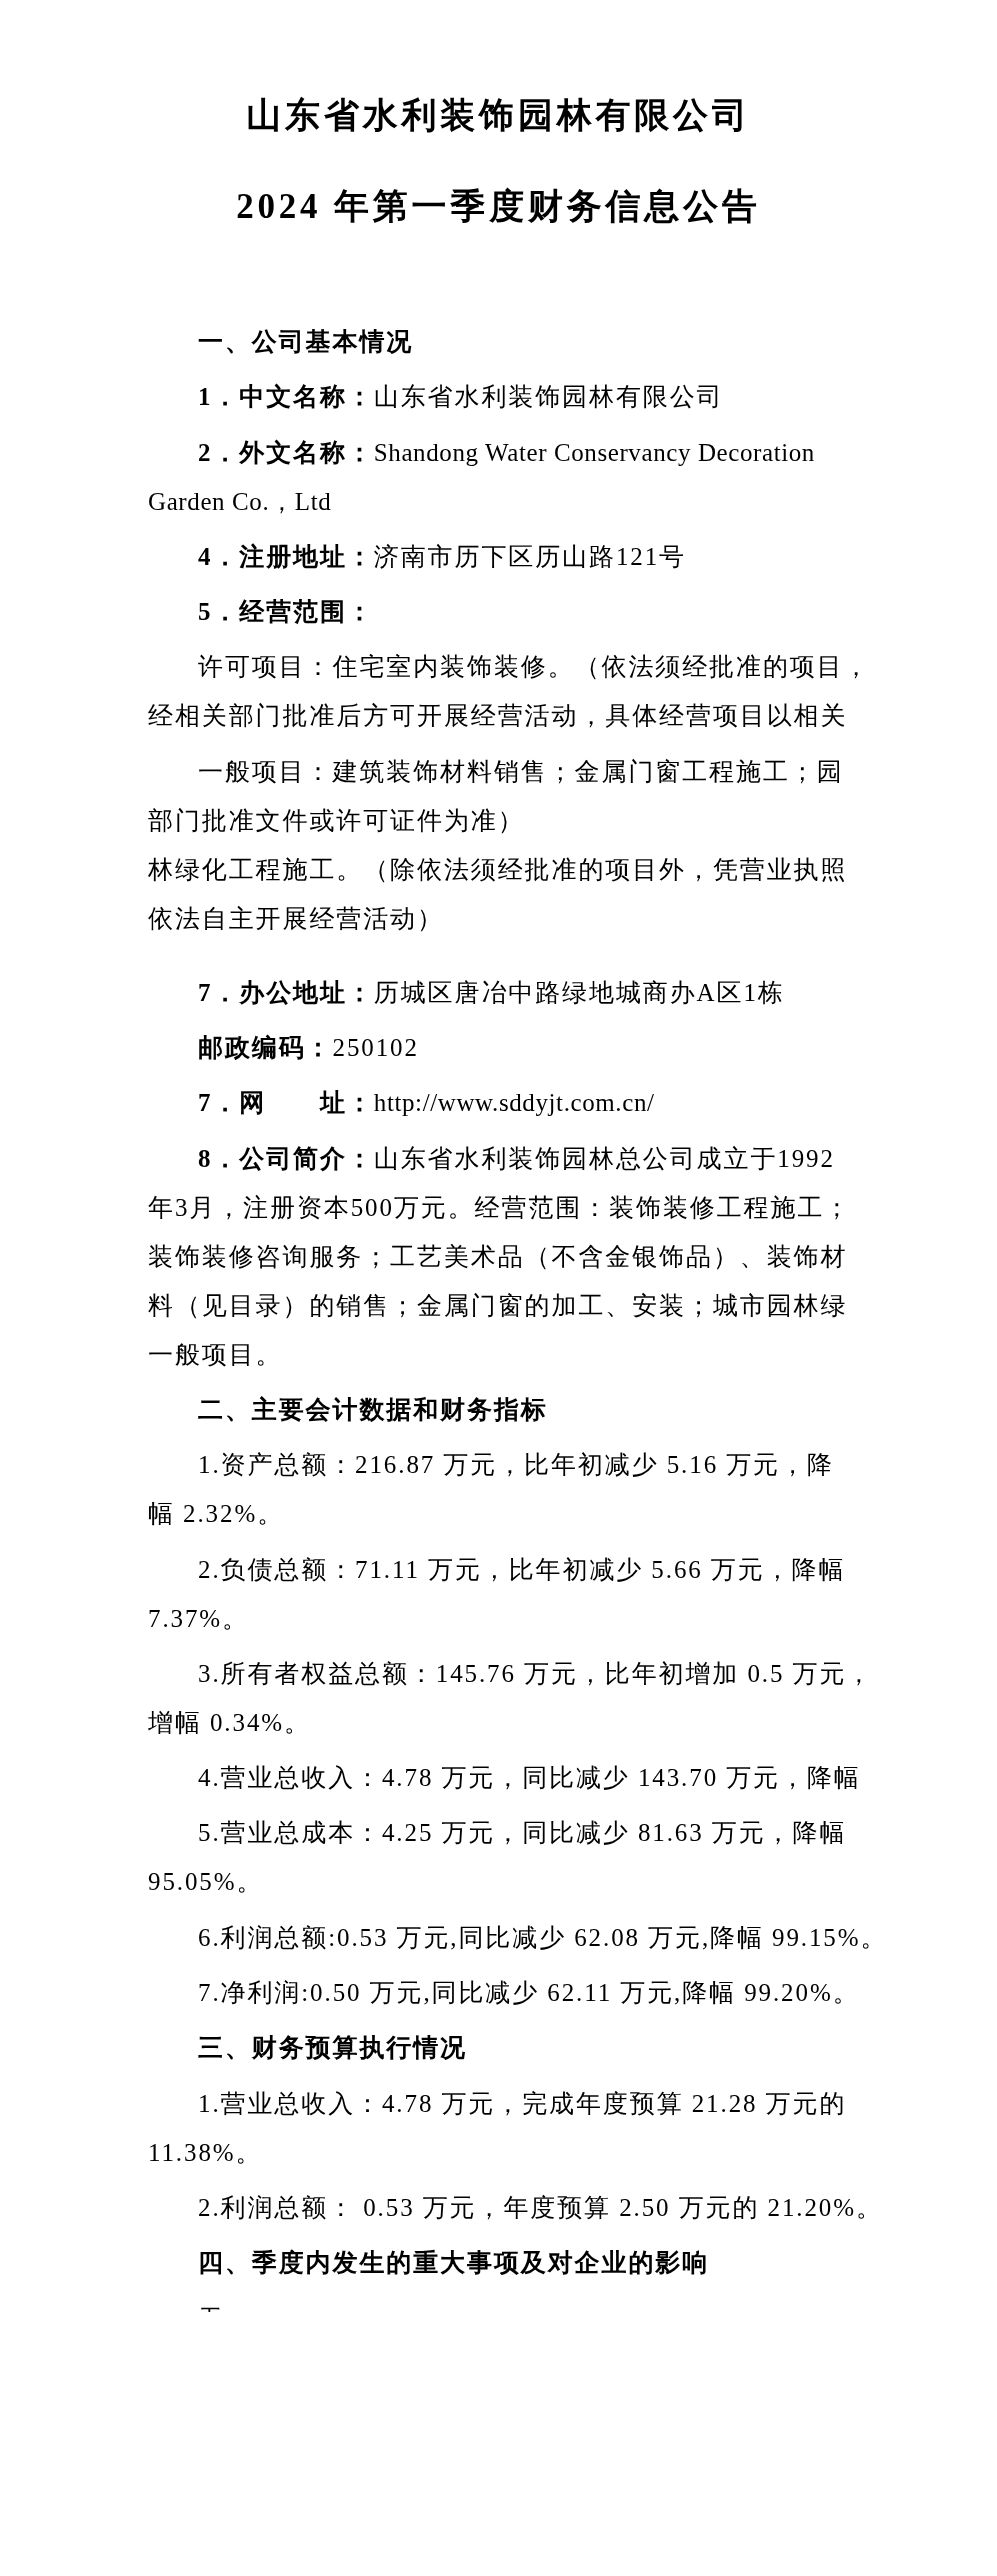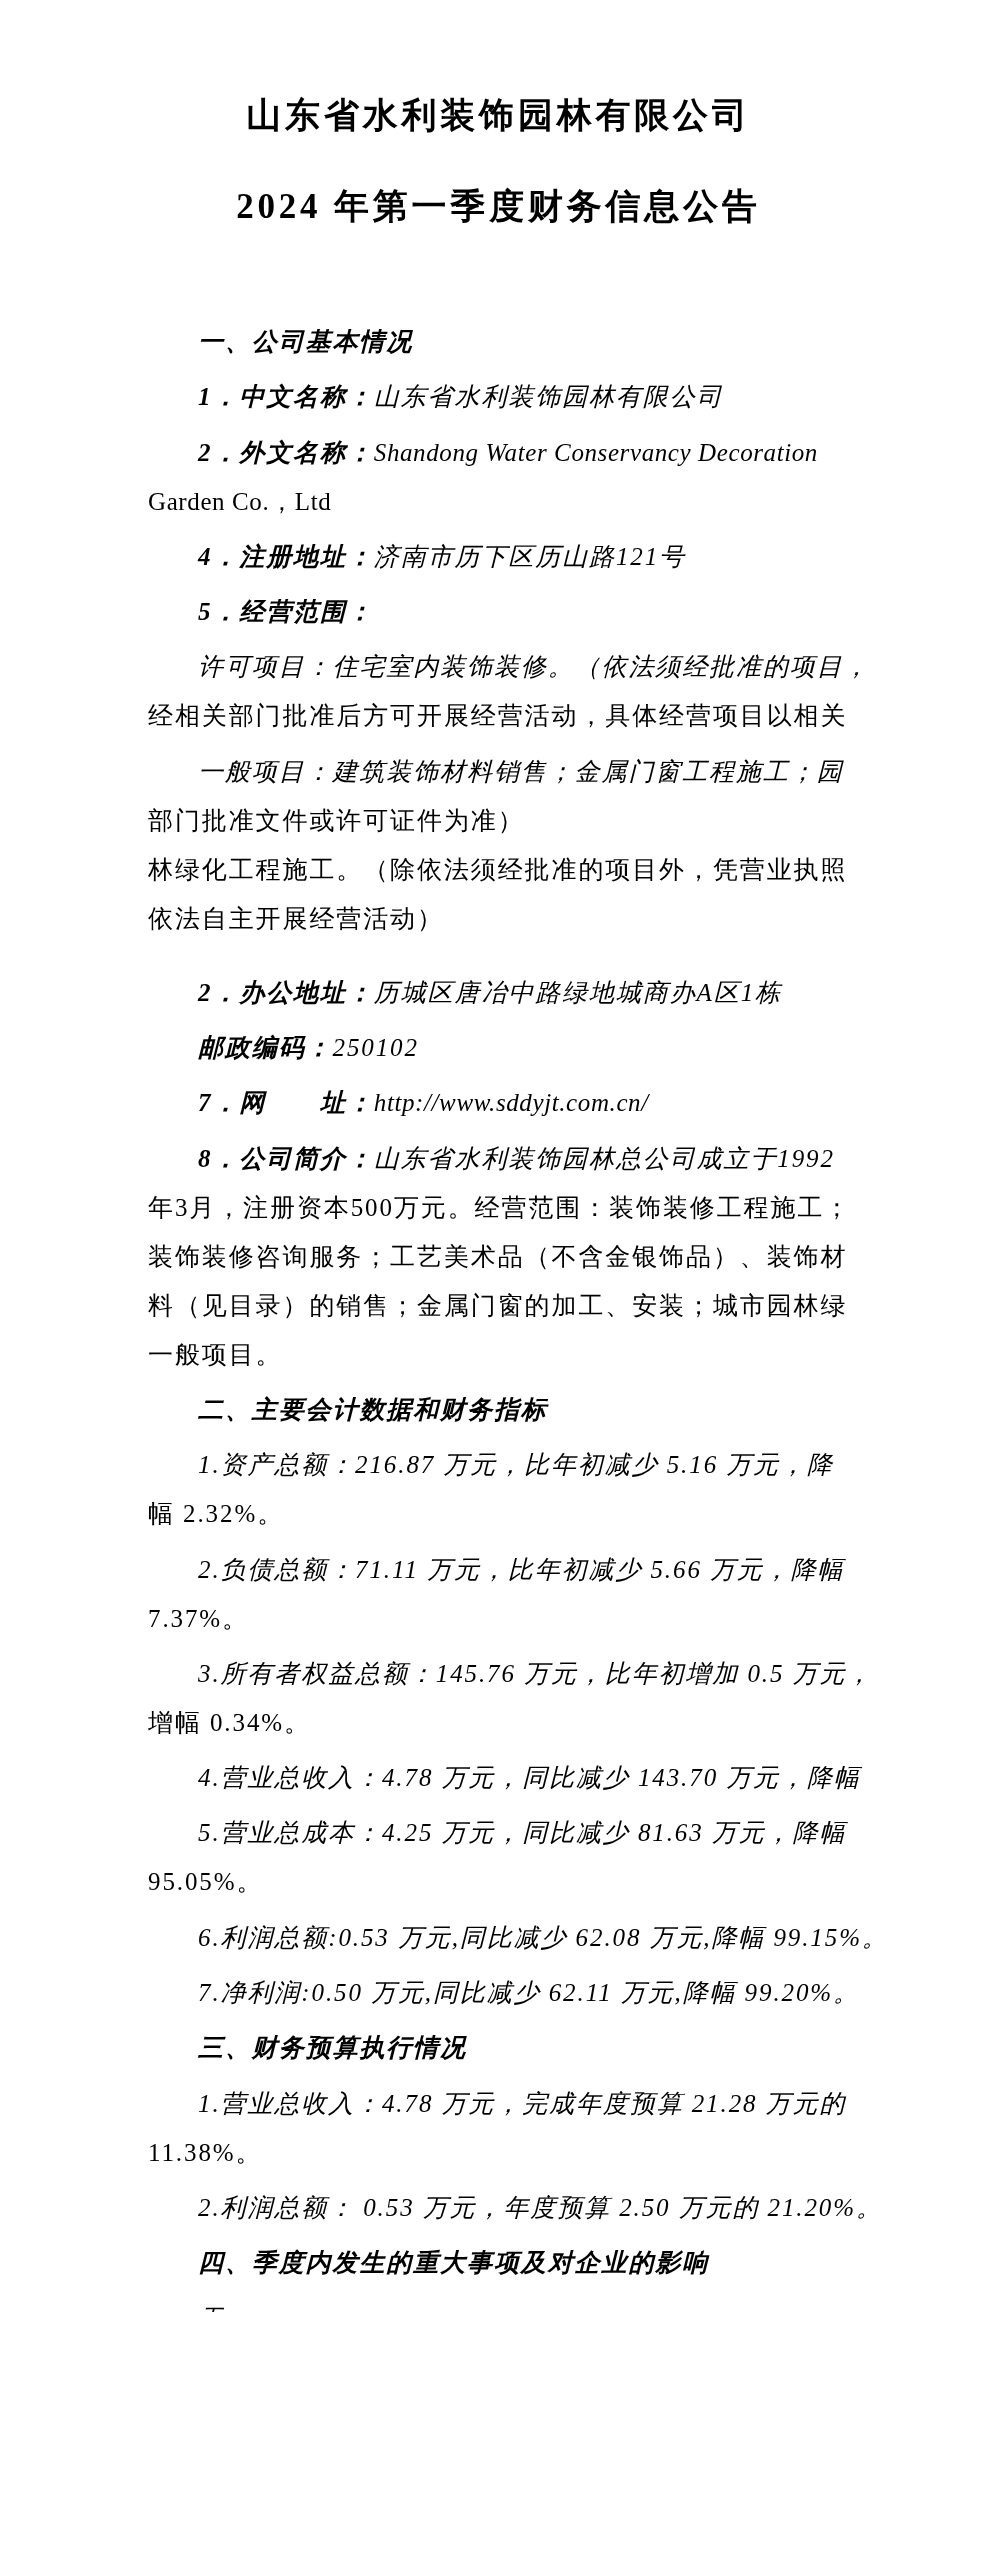--- a/index.html
+++ b/index.html
@@ -25,21 +25,21 @@
   .t2{margin-top:47px;}
   .bodytext{
     margin:88px 0 0 148px;
     width:719px;
     font-size:25px;
     letter-spacing:1.9px;
   }
   .ln{height:49px;line-height:49px;white-space:nowrap;}
   .para{margin-top:6.3px;}
   .gap{margin-top:25px;}
-  .ind{padding-left:50px;font-style:italic;}
+  .ind{padding-left:50px;}
   .hd{font-weight:bold;}
   .lab{font-weight:bold;}
   .en{letter-spacing:0.6px;}
   .f-company{text-align:right;margin-top:9.4px;}
   .f-date{padding-right:70px;margin-top:15.7px;}
 </style>
 </head>
 <body>
 
 <div class="page">
@@ -62,21 +62,21 @@
     <div class="ln para ind"><span class="lab">5．经营范围：</span></div>
 
     <div class="ln para ind">许可项目：住宅室内装饰装修。（依法须经批准的项目，</div>
     <div class="ln">经相关部门批准后方可开展经营活动，具体经营项目以相关</div>
     <div class="ln para ind">一般项目：建筑装饰材料销售；金属门窗工程施工；园</div>
 
     <div class="ln">部门批准文件或许可证件为准）</div>
     <div class="ln">林绿化工程施工。（除依法须经批准的项目外，凭营业执照</div>
     <div class="ln">依法自主开展经营活动）</div>
 
-    <div class="ln para gap ind"><span class="lab">2．办公地址：</span><span>历城区唐冶中路绿地城商办A区1栋</span></div>
+    <div class="ln para gap ind"><span class="lab">7．办公地址：</span><span>历城区唐冶中路绿地城商办A区1栋</span></div>
 
     <div class="ln para ind"><span class="lab">邮政编码：</span><span>250102</span></div>
 
     <div class="ln para ind"><span class="lab">7．网　　址：</span><span class="en">http://www.sddyjt.com.cn/</span></div>
 
     <div class="ln para ind"><span class="lab">8．公司简介：</span><span>山东省水利装饰园林总公司成立于1992</span></div>
     <div class="ln">年3月，注册资本500万元。经营范围：装饰装修工程施工；</div>
     <div class="ln">装饰装修咨询服务；工艺美术品（不含金银饰品）、装饰材</div>
     <div class="ln">料（见目录）的销售；金属门窗的加工、安装；城市园林绿</div>
     <div class="ln">一般项目。</div>

